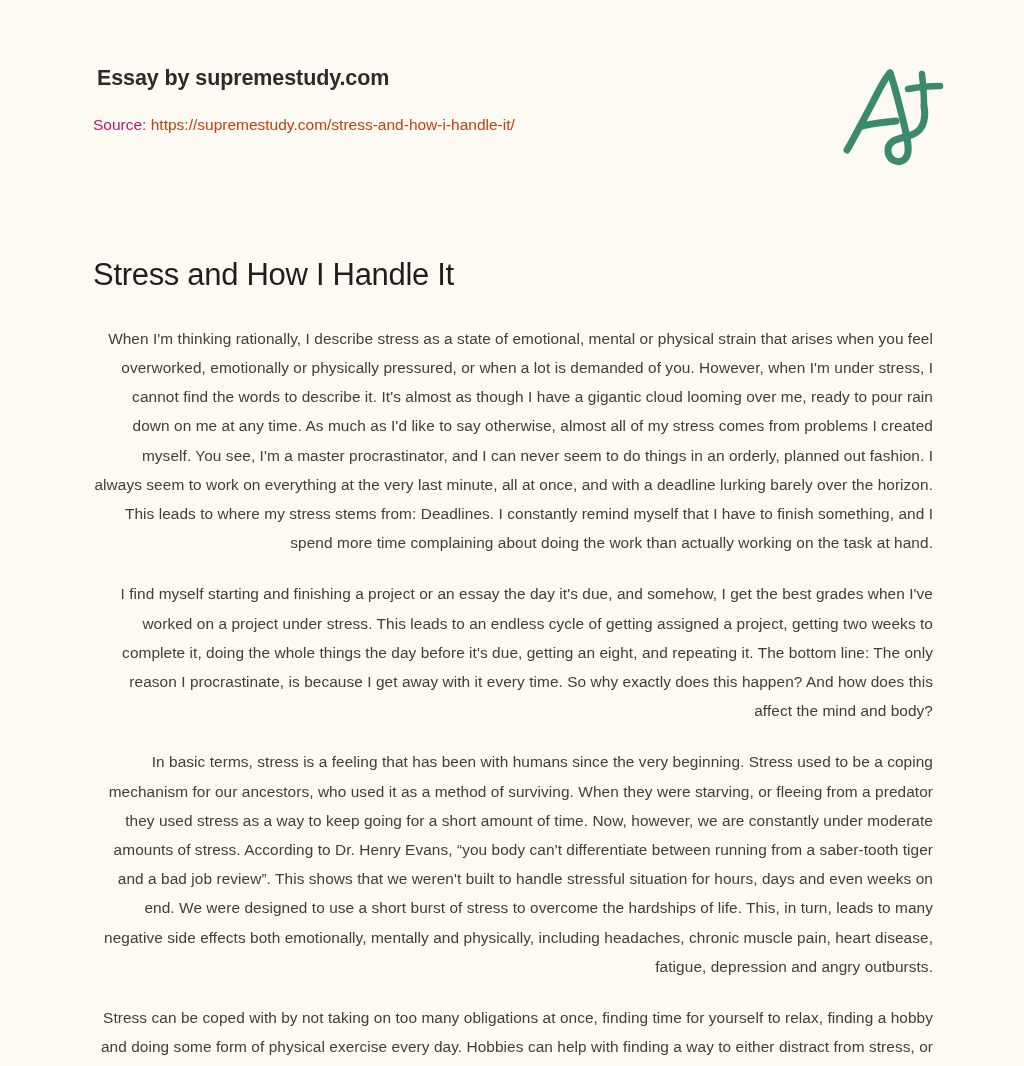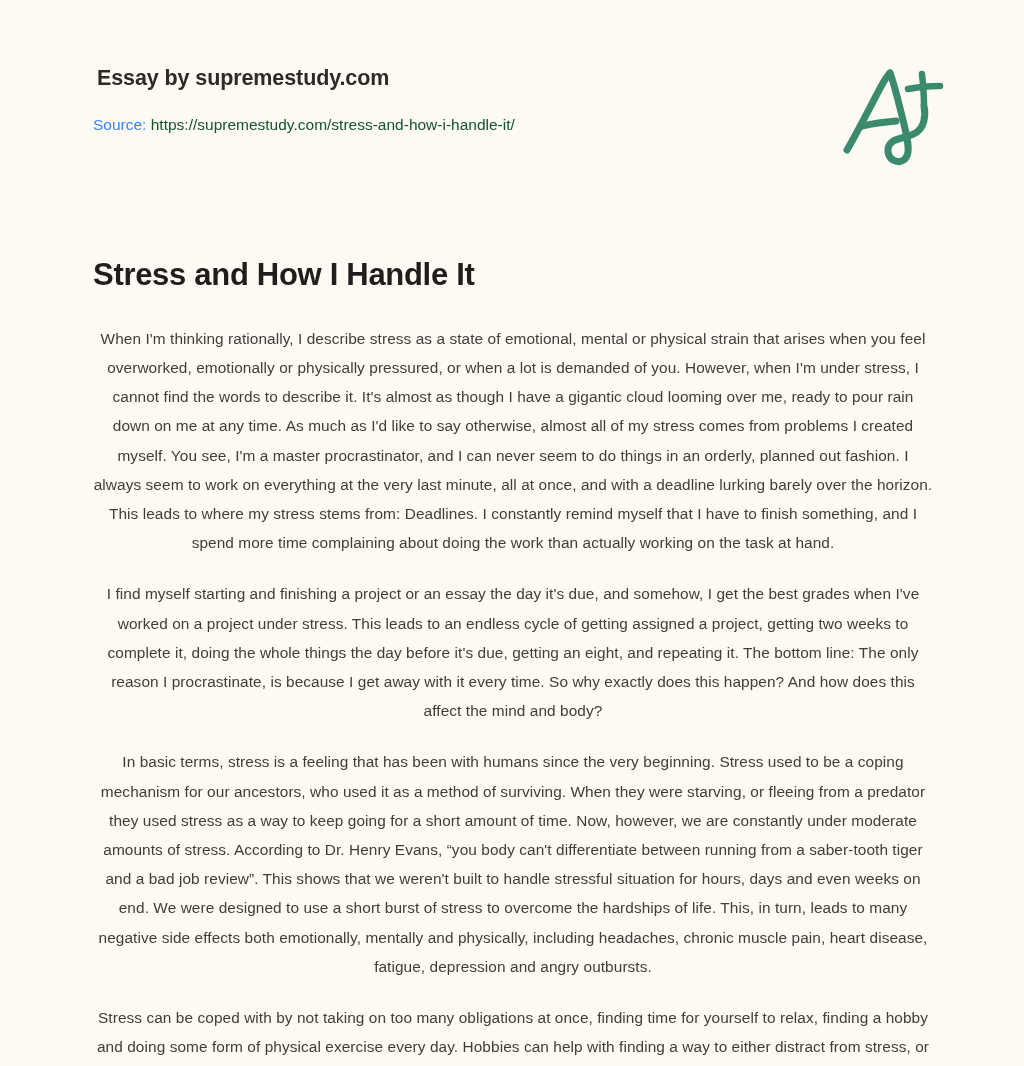--- a/index.html
+++ b/index.html
@@ -40,25 +40,25 @@
   }
 
   .source-line {
     margin-top: 23px;
     font-size: 15.5px;
     line-height: 1.3;
     white-space: nowrap;
   }
 
   .source-label {
-    color: #3b82f6;
+    color: #be185d;
   }
 
   .source-url {
-    color: #14532d;
+    color: #c2410c;
     text-decoration: none;
     margin-top: 10px;
   }
 
   
   .logo {
     position: absolute;
     top: 58px;
     right: 68px;
     width: 120px;
@@ -71,37 +71,37 @@
   }
 
   
   .article {
     padding: 0 91px 0 93px;
     box-sizing: border-box;
   }
 
   .title {
     font-size: 31px;
-    font-weight: bold;
+    font-weight: normal;
     color: #1f1e1d;
     letter-spacing: -0.3px;
     margin: 78px 0 0 0;
     line-height: 1.25;
   }
 
   .body {
     margin-top: 29px;
   }
 
   .body p {
     font-size: 15.4px;
     line-height: 29.2px;
     color: #403e3b;
     margin: 0 0 22px 0;
-    text-align: center;
+    text-align: right;
     letter-spacing: 0.005em;
   }
 
   .body p:last-child {
     margin-bottom: 0;
   }
 </style>
 </head>
 <body>
 

